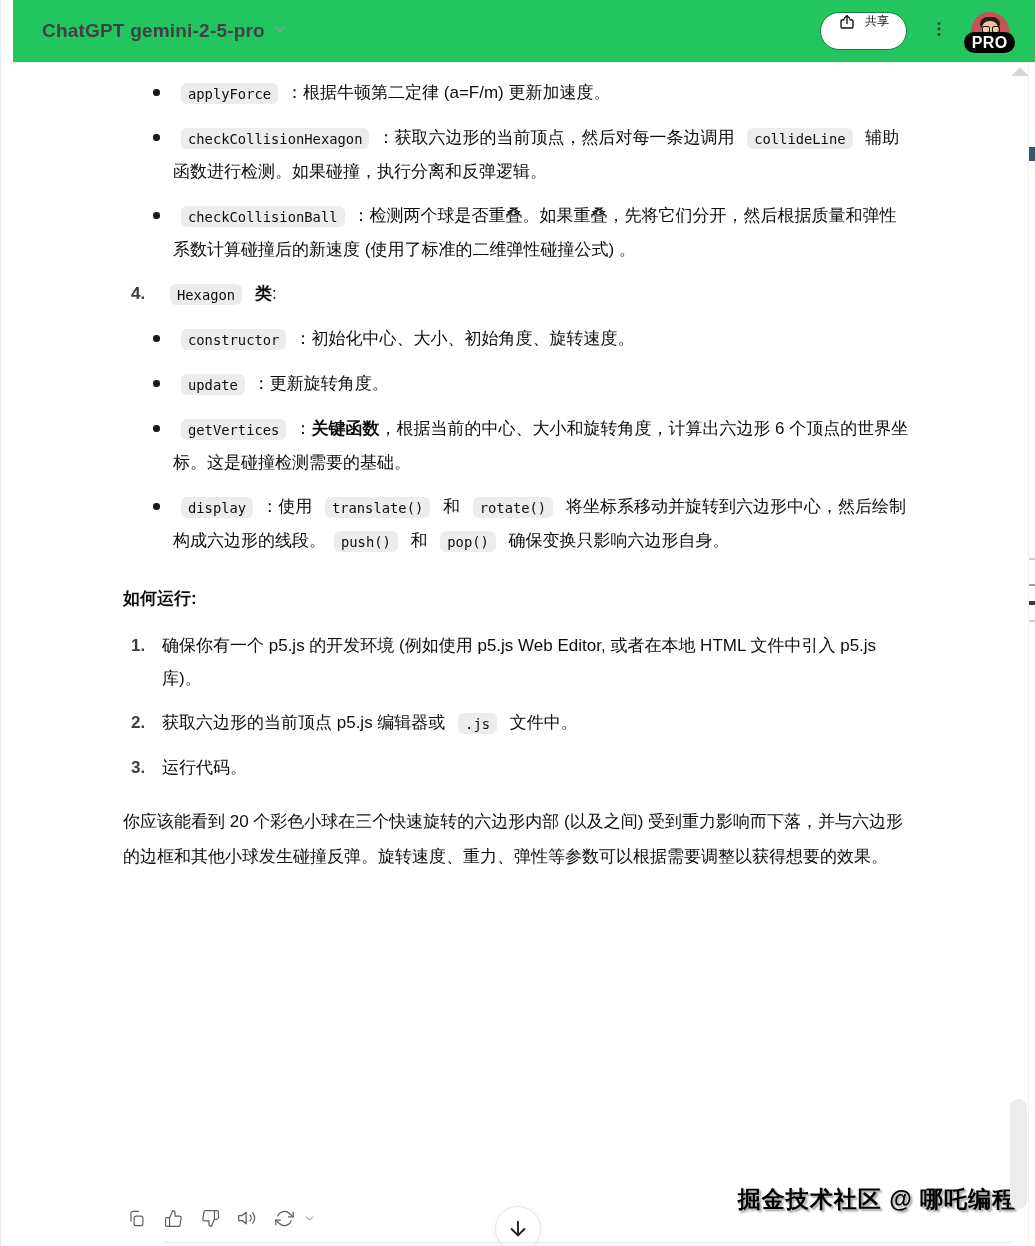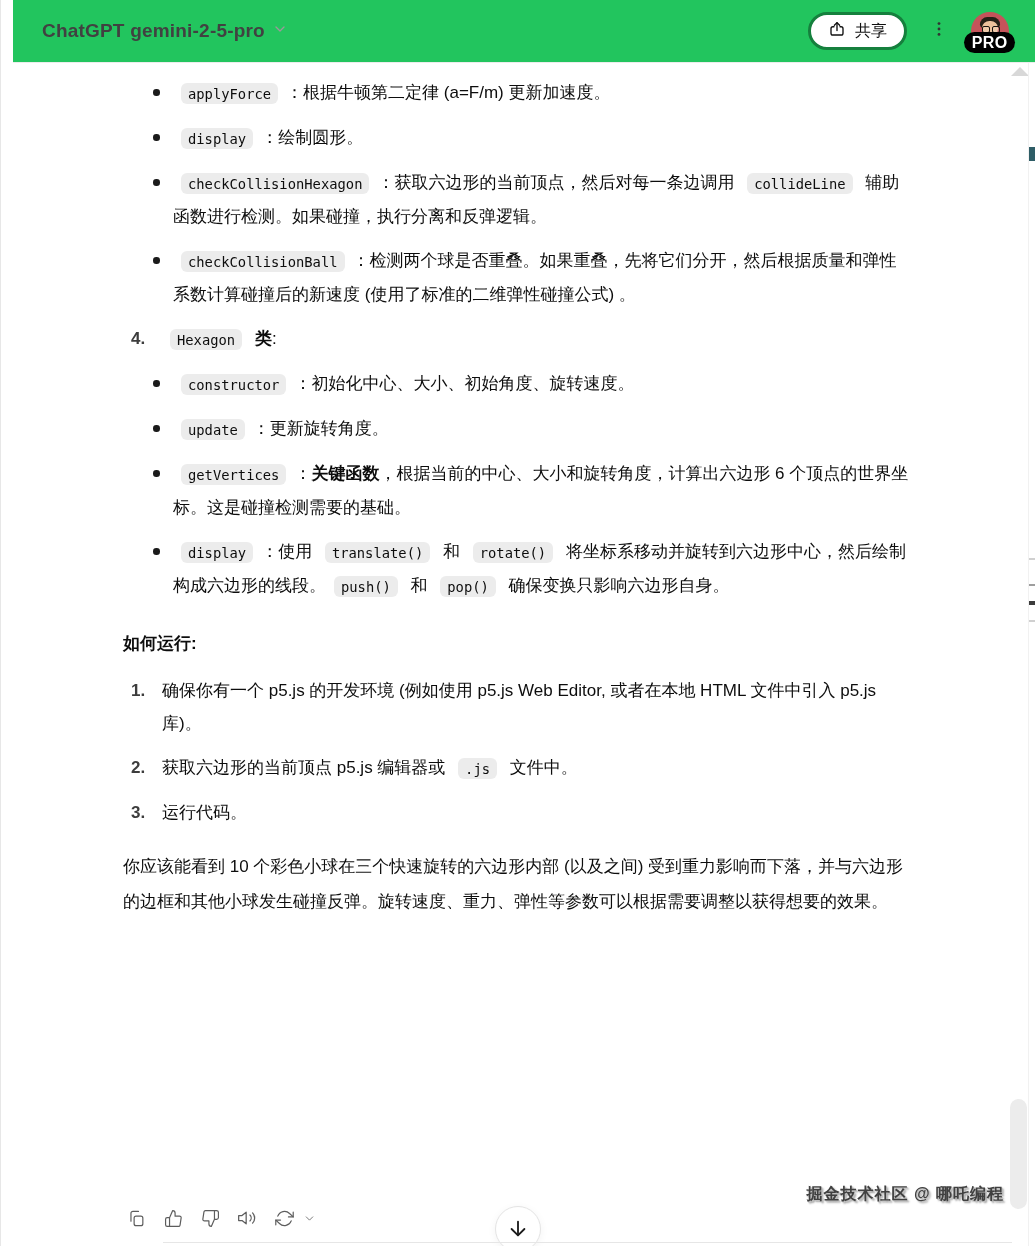--- a/index.html
+++ b/index.html
@@ -11,22 +11,22 @@
   
   .topbar{
     position:absolute;top:0;left:0;right:0;height:63px;background:#22c55e;
     border-bottom:1px solid #ececec;display:flex;align-items:center;
     justify-content:space-between;padding:0 26px 0 29px;box-sizing:border-box;margin-left:13px;
   }
   .model{display:flex;align-items:center;gap:7px;cursor:pointer;}
   .model .t{font-size:19px;font-weight:700;color:#414141;letter-spacing:.2px;}
   .hright{display:flex;align-items:center;gap:20px;}
   .share-btn{
-    display:flex;align-items:center;gap:9px;height:38px;padding:0 17px;
-    border:3px solid #15803d;border-radius:20px;background:#fff;font-size:16px;color:#101010;
+    display:flex;gap:9px;height:38px;padding:0 17px;
+    border:1px solid #15803d;border-radius:20px;background:#fff;font-size:12px;color:#101010;
   }
   .kebab{display:flex;align-items:center;justify-content:center;width:24px;height:38px;}
   .avatar-wrap{position:relative;width:38px;height:38px;}
   .avatar{width:38px;height:38px;border-radius:50%;background:#c5535a;position:relative;overflow:hidden;}
   .av-hair{position:absolute;left:9px;top:5px;width:20px;height:11px;background:#262017;border-radius:10px 10px 5px 5px;}
   .av-face{position:absolute;left:11px;top:9px;width:16px;height:15px;background:#ecc19c;border-radius:46%;}
   .av-gl{position:absolute;top:14px;width:6px;height:5px;border:1.4px solid #17120e;border-radius:2px;background:rgba(255,255,255,.15);}
   .av-gl.l{left:11px;} .av-gl.r{left:21px;}
   .av-shirt{position:absolute;left:6px;bottom:-4px;width:26px;height:13px;background:#f2c21c;border-radius:50% 50% 0 0;}
   .pro{
@@ -52,22 +52,22 @@
   .act-btn svg{stroke:#5d5d5d;fill:none;stroke-width:1.5;stroke-linecap:round;stroke-linejoin:round;}
   .regen-group{display:flex;align-items:center;gap:1px;}
   
   .bottom-line{position:absolute;left:163px;right:23px;top:1242px;height:1px;background:#e6e6e6;}
   .scroll-down{
     position:absolute;left:495px;top:1206px;width:46px;height:46px;border-radius:50%;
     background:#fff;border:1px solid #e4e4e4;display:flex;align-items:center;justify-content:center;
     box-shadow:0 2px 8px rgba(0,0,0,.05);cursor:pointer;
   }
   .watermark{
-    position:absolute;right:31px;top:1184px;font-size:16px;font-weight:700;letter-spacing:1px;
-    color:#404040;text-shadow:1px 1px 0 #c0c0c0,2px 2px 2px #9a9a9a,-1px -1px 0 #ffffff;
+    position:absolute;right:19px;top:1184px;font-size:23px;font-weight:700;letter-spacing:1px;
+    color:#000000;text-shadow:1px 1px 0 #c0c0c0,2px 2px 2px #9a9a9a,-1px -1px 0 #ffffff;
     white-space:nowrap;
   }
   
   .scroll-up-arrow{
     position:absolute;left:1011px;top:67px;width:0;height:0;
     border-left:9px solid transparent;border-right:9px solid transparent;border-bottom:9px solid #d8d8d8;
   }
   .rail-divider{position:absolute;left:1028px;top:63px;bottom:0;width:1px;background:#f1f1f1;}
   .scroll-thumb{position:absolute;left:1010px;top:1099px;width:17px;height:110px;border-radius:9px;background:#ececec;}
   .frag{position:absolute;left:1029px;width:6px;}
@@ -125,24 +125,20 @@
 </header>
 
 <main class="doc">
   <div id="bullets1">
       <div class="b-row">
         <span class="dot"></span>
         <div><code class="chip">applyForce</code><span>：根据牛顿第二定律 (a=F/m) 更新加速度。</span></div>
       </div>
       <div class="b-row">
         <span class="dot"></span>
-        <div><code class="chip">display</code><span>：绘制圆形。</span></div>
-      </div>
-      <div class="b-row">
-        <span class="dot"></span>
         <div><code class="chip">checkCollisionHexagon</code><span>：获取六边形的当前顶点，然后对每一条边调用 </span><code class="chip">collideLine</code><span> 辅助函数进行检测。如果碰撞，执行分离和反弹逻辑。</span></div>
       </div>
       <div class="b-row">
         <span class="dot"></span>
         <div><code class="chip">checkCollisionBall</code><span>：检测两个球是否重叠。如果重叠，先将它们分开，然后根据质量和弹性系数计算碰撞后的新速度 (使用了标准的二维弹性碰撞公式) 。</span></div>
       </div>
     </div>
   <div id="item4">
       <div class="num-row">
         <span class="num">4.</span>
@@ -175,21 +171,21 @@
       </div>
       <div class="num-row">
         <span class="num">2.</span>
         <div><span>获取六边形的当前顶点 p5.js 编辑器或 </span><code class="chip">.js</code><span> 文件中。</span></div>
       </div>
       <div class="num-row">
         <span class="num">3.</span>
         <div><span>运行代码。</span></div>
       </div>
     </div>
-  <p class="closing" id="closing"><span>你应该能看到 10 个彩色小球在三个快速旋转的六边形内部 (以及之间) 受到重力影响而下落，并与六边形的边框和其他小球发生碰撞反弹。旋转速度、重力、弹性等参数可以根据需要调整以获得想要的效果。</span></p>
+  <p class="closing" id="closing"><span>你应该能看到 20 个彩色小球在三个快速旋转的六边形内部 (以及之间) 受到重力影响而下落，并与六边形的边框和其他小球发生碰撞反弹。旋转速度、重力、弹性等参数可以根据需要调整以获得想要的效果。</span></p>
 </main>
 
 <div class="actions">
   <button class="act-btn">
     <svg width="19" height="19" viewBox="0 0 24 24">
       <rect x="9" y="9" width="11" height="12" rx="2.5"></rect>
         <path d="M5 15.5V5.5A2.5 2.5 0 0 1 7.5 3h7"></path>
     </svg>
   </button>
   <button class="act-btn">

